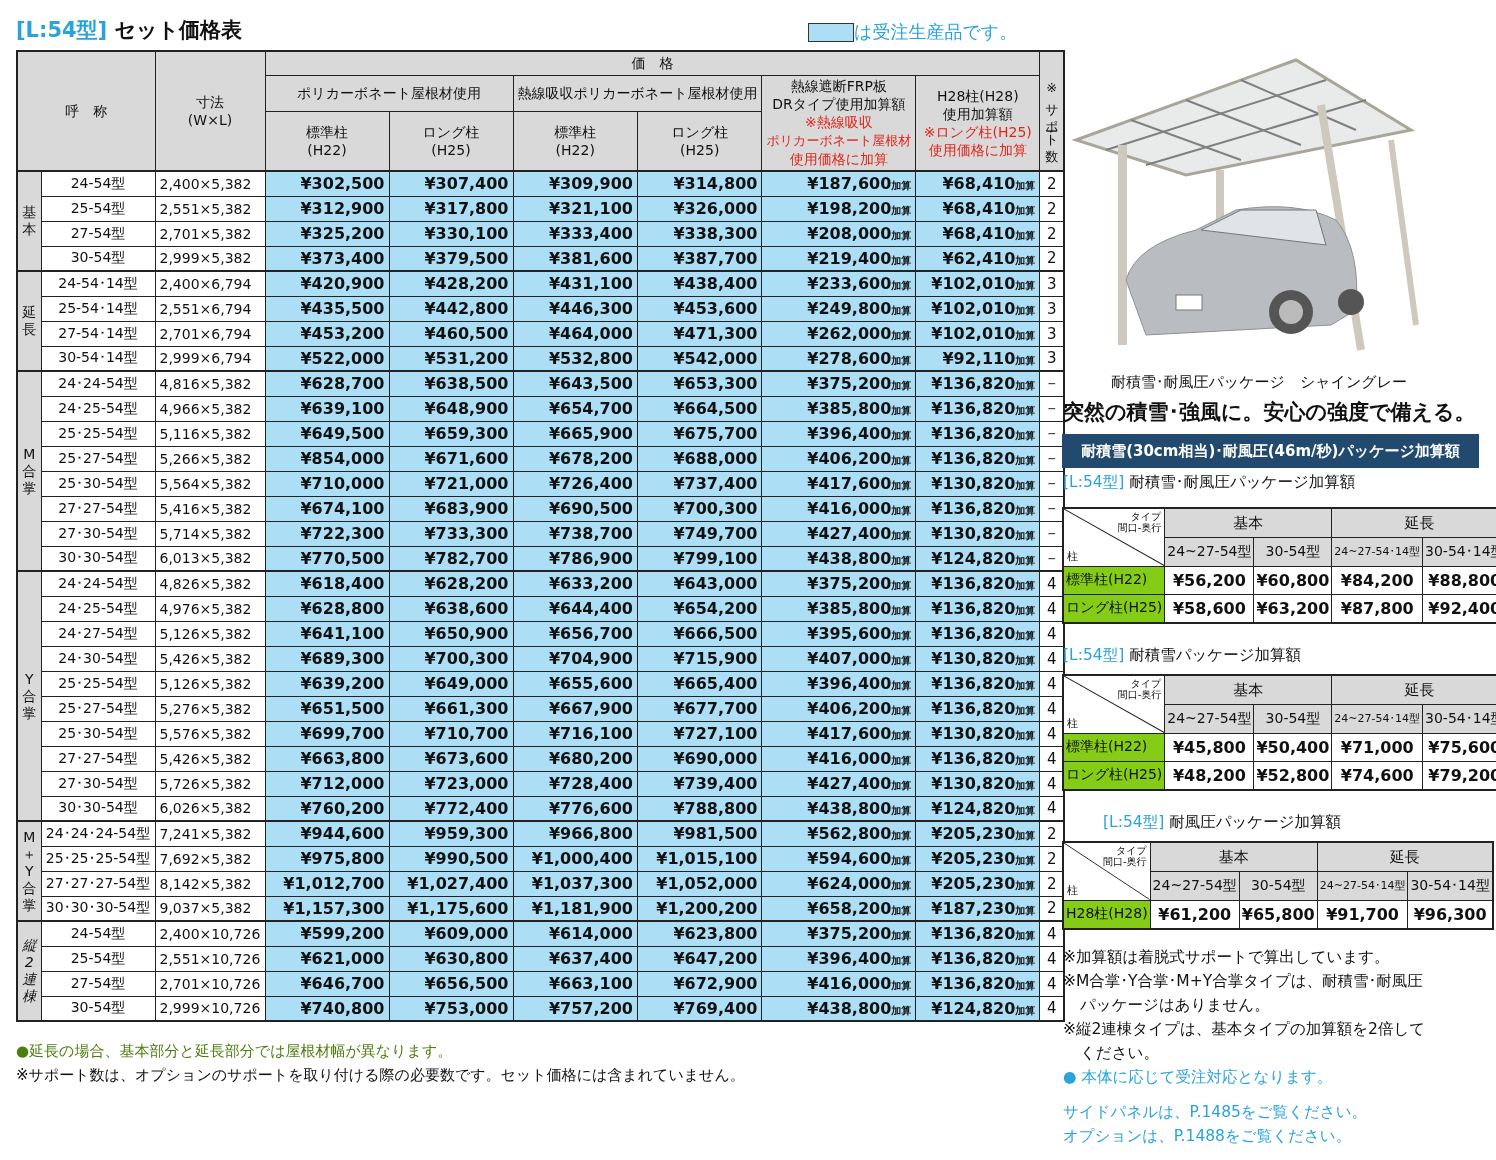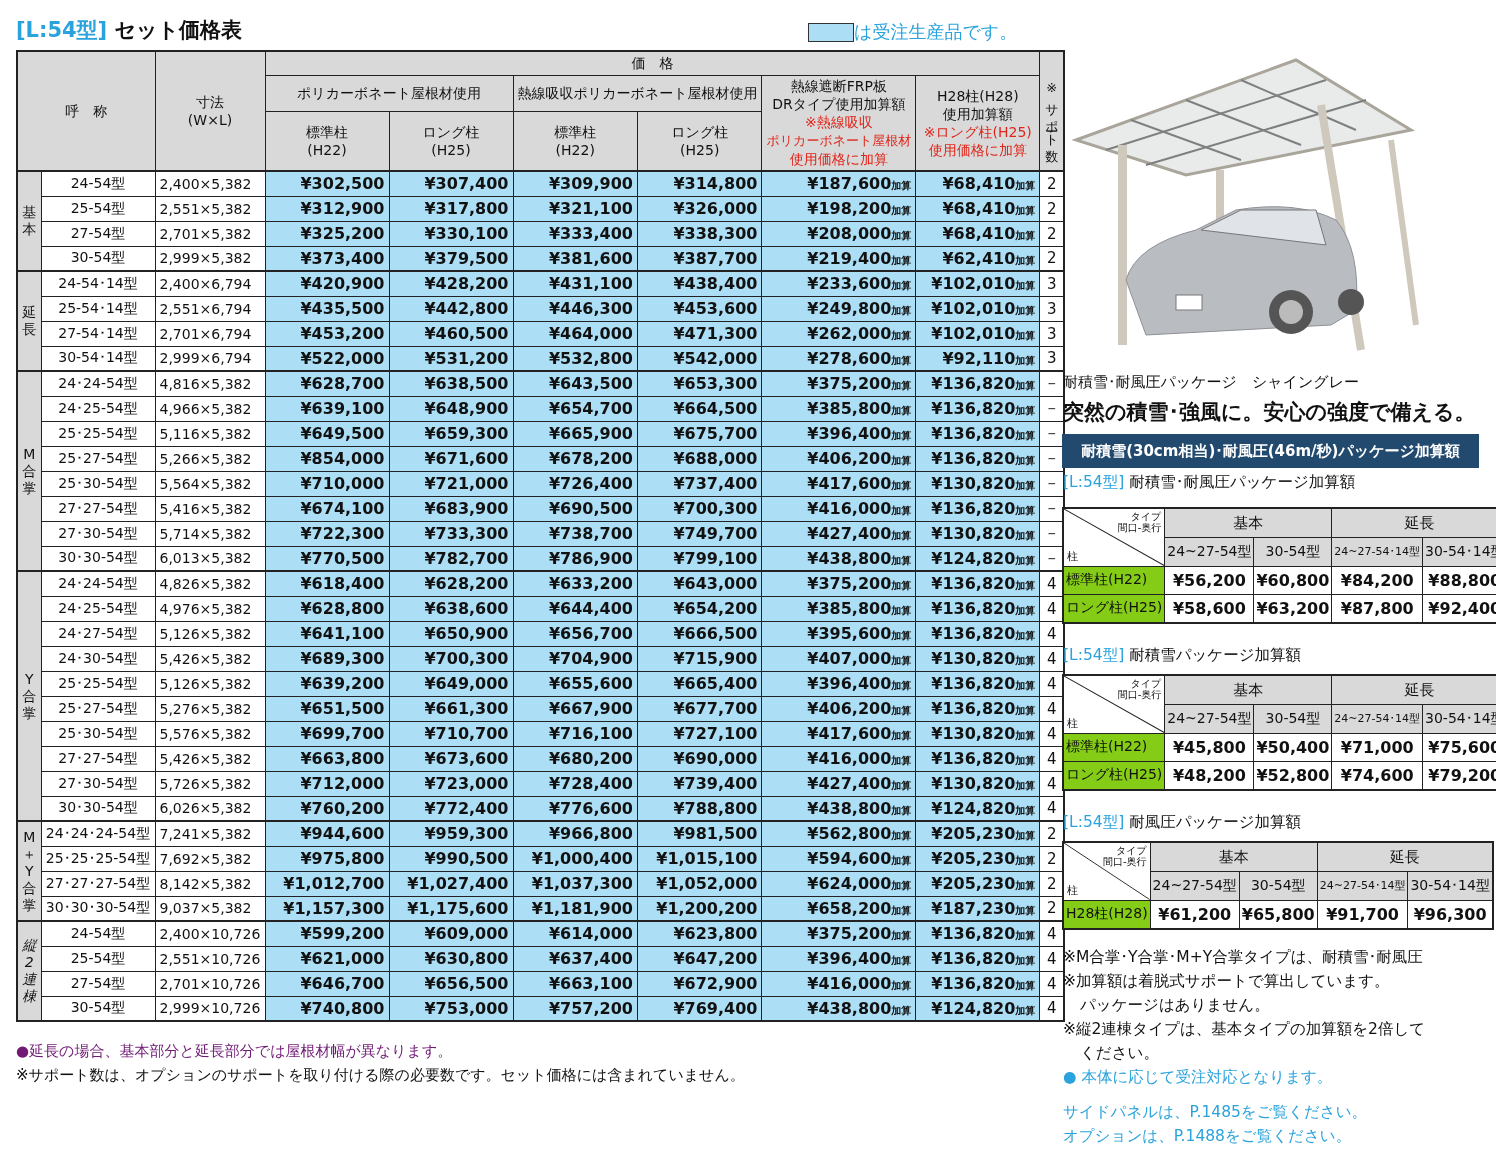--- a/index.html
+++ b/index.html
@@ -14,42 +14,42 @@
   table.main th { background: #d9d9d9; font-weight: normal; text-align: center; font-size: 14px; line-height: 18px; }
   .grp { background: #d9d9d9; width: 24px; text-align: center; font-size: 14px; line-height: 17px; padding: 0 !important; }
   .name { background: #fff; text-align: center; width: 114px; font-size: 14px; }
   .dim { background: #fff; text-align: left; width: 110px; font-size: 14px; }
   .price { background: #acdff6; text-align: right; font-weight: bold; font-size: 16px; width: 124px; }
   .price .suffix { font-size: 10px; font-weight: bold; }
   .sup { background: #fff; text-align: center; width: 20px; font-size: 15px; }
   tr.grp-start td { border-top: 2px solid #222; }
 
   .img { position: absolute; left: 1066px; top: 50px; width: 380px; height: 315px; }
-  .caption { position: absolute; left: 1063px; top: 373px; font-size: 15px; }
+  .caption { position: absolute; left: 1063px; top: 373px; font-size: 15px; padding-left: 48px; }
   .slogan { position: absolute; left: 1063px; top: 398px; font-size: 21px; font-weight: bold; }
   .banner { position: absolute; left: 1062px; top: 434px; width: 417px; height: 34px; background: #224a6e; color: #fff; font-weight: bold; font-size: 15px; display: flex; align-items: center; justify-content: center; }
   .sub-title { position: absolute; left: 1063px; font-size: 15.5px; }
   .sub-title .bracket { color: #2aa3dc; }
   table.sub { position: absolute; left: 1062px; border-collapse: collapse; border: 2px solid #222; width: 417px; }
   table.sub td { border: 1px solid #222; height: 25px; text-align: center; font-size: 14px; padding: 4px 2px; white-space: nowrap; }
   table.sub td.g { background: #d9d9d9; }
   table.sub td.diag { background: #fff; position: relative; width: 100px; height: 58px; font-size: 10px; }
   table.sub td.diag svg { position: absolute; left: 0; top: 0; width: 100%; height: 100%; }
   table.sub td.diag .tr { position: absolute; right: 3px; top: 2px; text-align: right; line-height: 11px; }
   table.sub td.diag .bl { position: absolute; left: 3px; bottom: 2px; font-size: 11px; }
   table.sub td.rowh { background: #84cc16; text-align: left; font-size: 14px; }
   table.sub td.v { background: #fff; font-weight: bold; font-size: 16px; }
   table.sub td.small { font-size: 11px; }
 
   .notes { position: absolute; left: 1063px; top: 945px; font-size: 15.5px; line-height: 24px; width: 420px; }
   .notes .indent { padding-left: 17px; }
   .notes .blue { color: #2aa3dc; }
   .refs { position: absolute; left: 1063px; top: 1100px; font-size: 15.5px; line-height: 24px; color: #2aa3dc; }
   .footnotes { position: absolute; left: 16px; top: 1039px; font-size: 15px; line-height: 24px; }
-  .footnotes .red { color: #701a75; }
+  .footnotes .red { color: #4d7c0f; }
 </style>
 </head>
 <body>
 
 <div class="title">
   <span class="bracket">[L:54型]</span>
   <span>セット価格表</span>
 </div>
 <div class="legend">
   <span class="swatch"></span>
@@ -569,21 +569,21 @@
         </tr>
         <tr>
         <td class="rowh">ロング柱(H25)</td>
           <td class="v">¥48,200</td>
           <td class="v">¥52,800</td>
           <td class="v">¥74,600</td>
           <td class="v">¥79,200</td>
         </tr>
       </tbody>
     </table>
-    <div class="sub-title" style="top: 812px;"><span class="bracket">[L:54型]</span> <span>耐風圧パッケージ加算額</span></div>
+    <div class="sub-title" style="top: 812px; padding-left: 40px;"><span class="bracket">[L:54型]</span> <span>耐風圧パッケージ加算額</span></div>
     <table class="sub" style="top: 841px;">
       <tbody>
         <tr>
       <td class="diag" rowspan="2">
         <svg preserveAspectRatio="none" viewBox="0 0 100 58">
               <line x1="0" y1="0" x2="100" y2="58" stroke="#222" stroke-width="1"></line>
             </svg>
         <span class="tr"><span>タイプ</span><br><span>間口-奥行</span></span>
         <span class="bl">柱</span>
       </td>
@@ -601,22 +601,22 @@
           <td class="v">¥61,200</td>
           <td class="v">¥65,800</td>
           <td class="v">¥91,700</td>
           <td class="v">¥96,300</td>
         </tr>
       </tbody>
     </table>
   </div>
 
 <div class="notes">
+  <div>※加算額は着脱式サポートで算出しています。</div>
   <div>※M合掌･Y合掌･M+Y合掌タイプは、耐積雪･耐風圧</div>
-  <div>※加算額は着脱式サポートで算出しています。</div>
   <div class="indent">パッケージはありません。</div>
   <div>※縦2連棟タイプは、基本タイプの加算額を2倍して</div>
   <div class="indent">ください。</div>
   <div class="blue">● 本体に応じて受注対応となります。</div>
 </div>
 <div class="refs">
   <div>サイドパネルは、P.1485をご覧ください。</div>
   <div>オプションは、P.1488をご覧ください。</div>
 </div>
 

